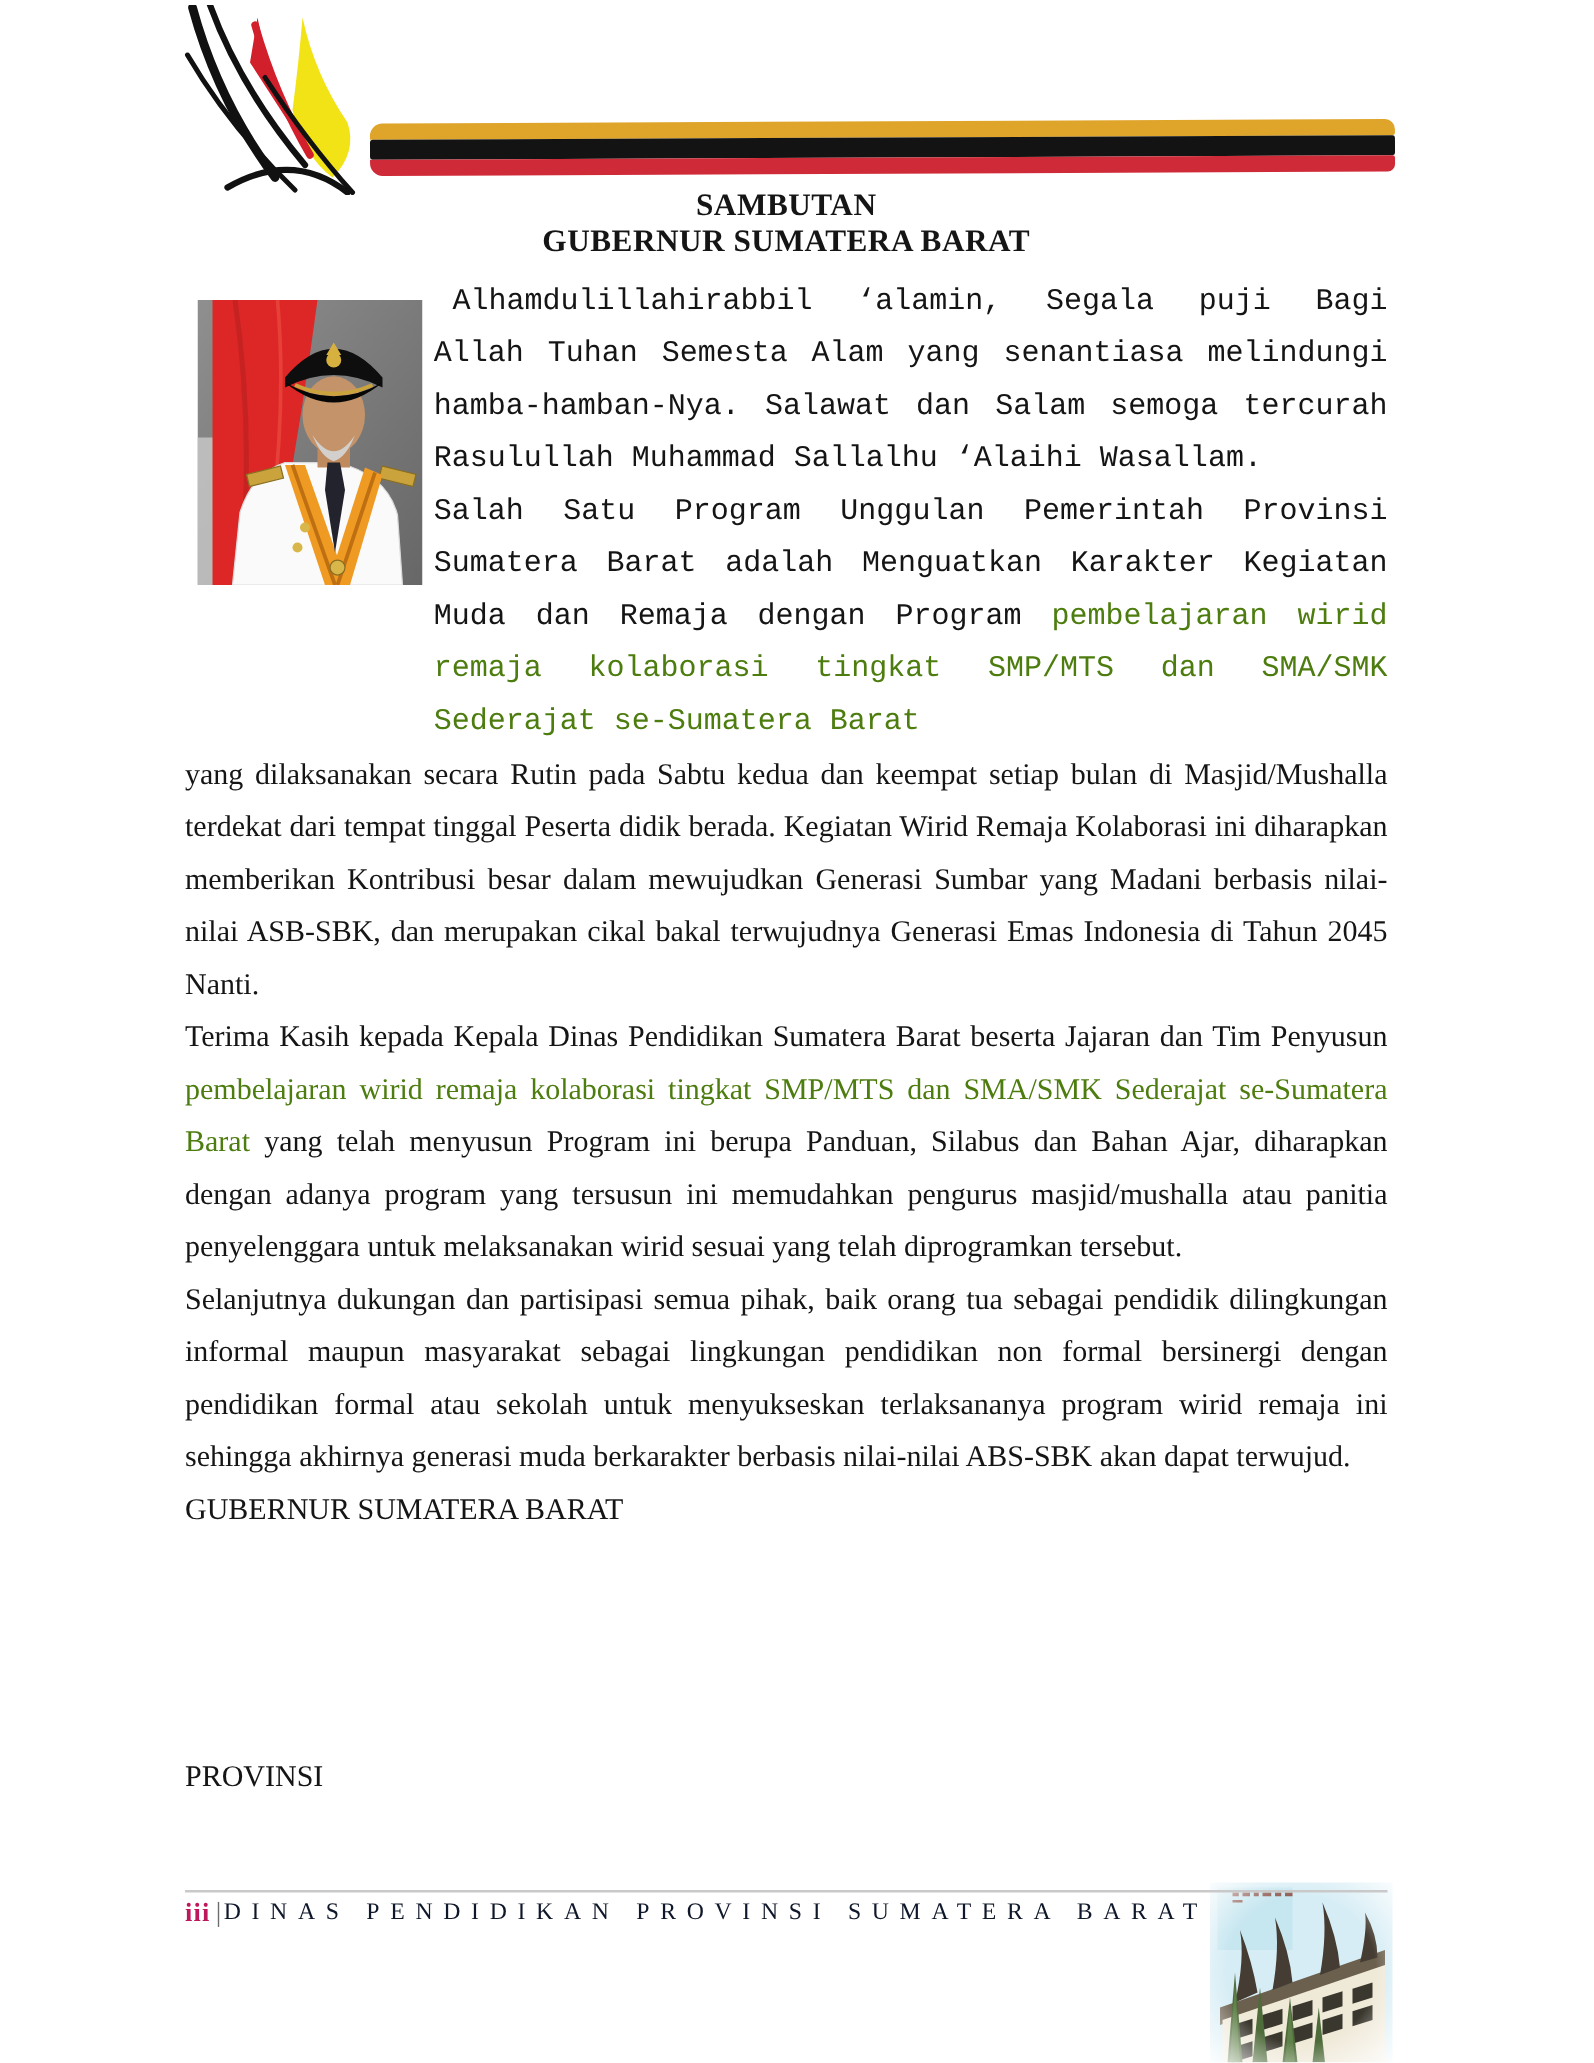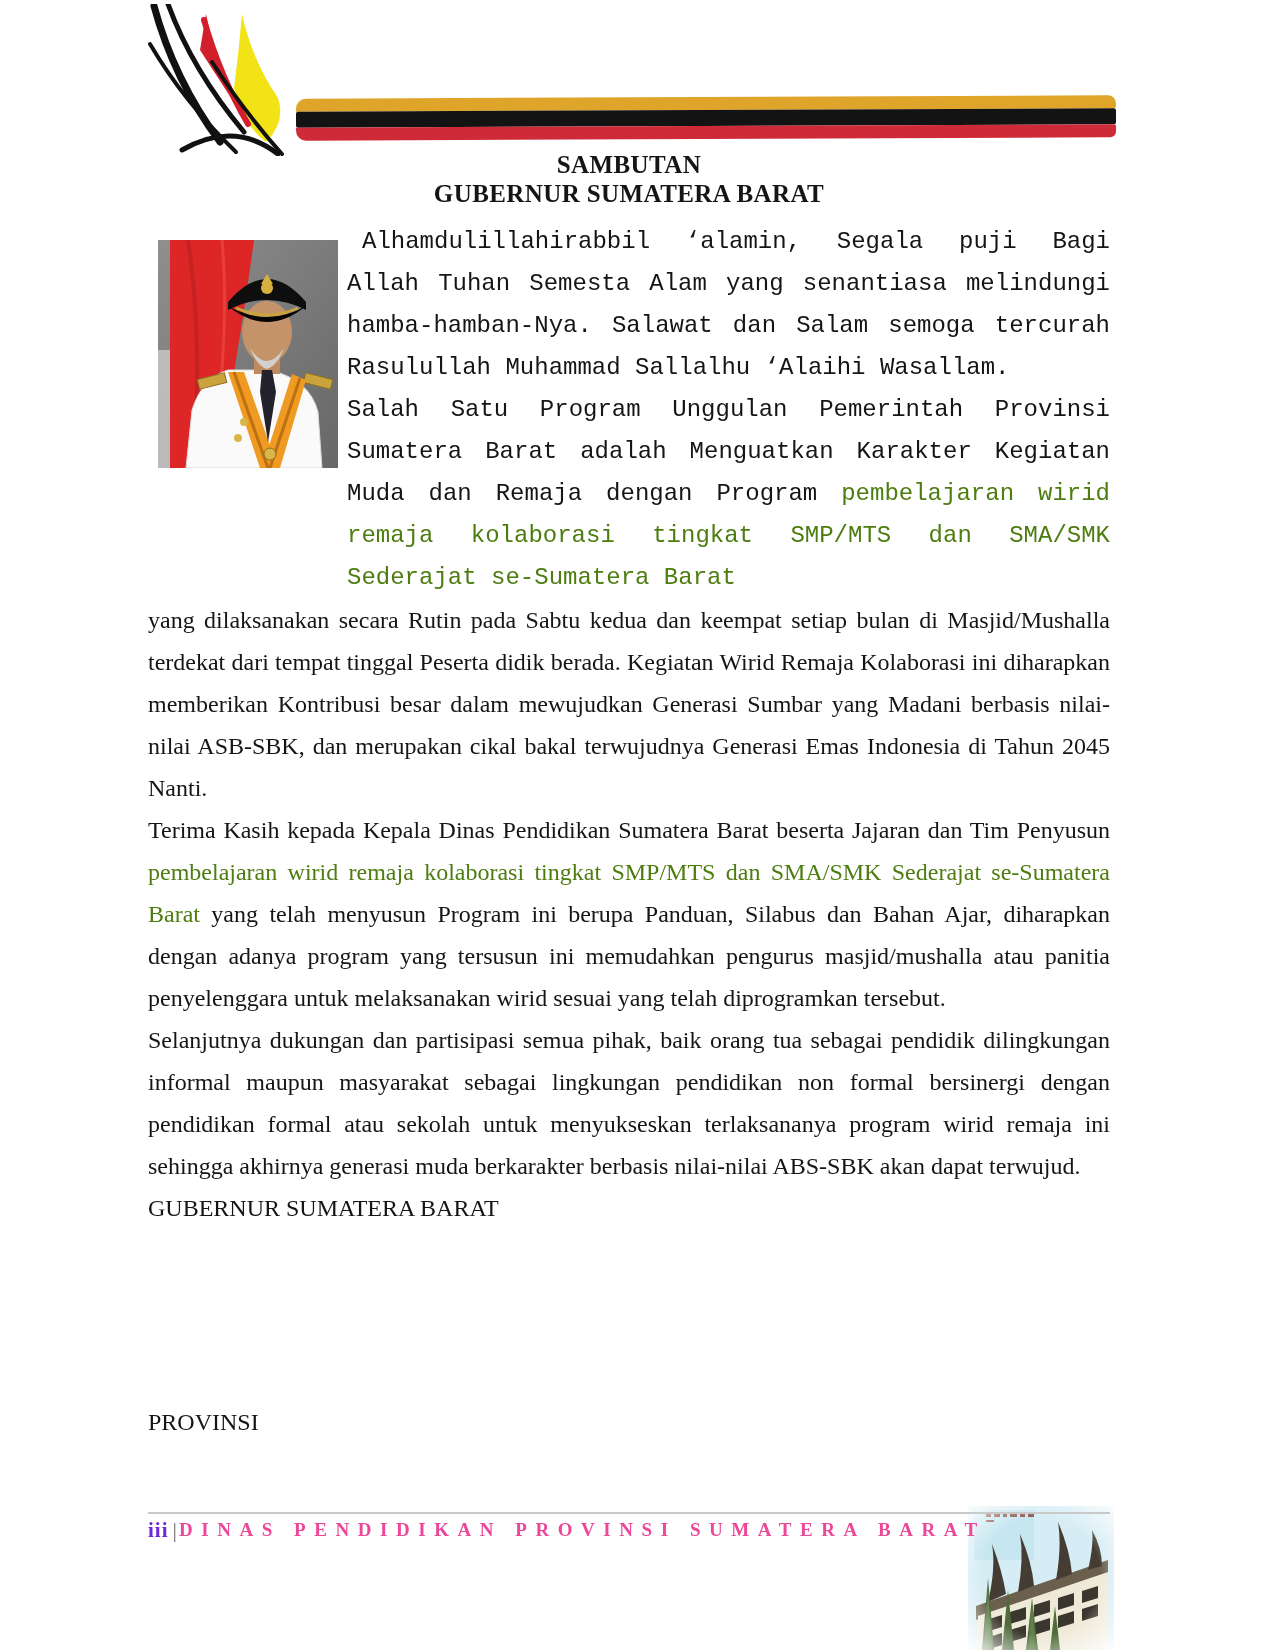--- a/index.html
+++ b/index.html
@@ -29,23 +29,23 @@
   .photo-text{flex:1 1 auto;min-width:0;}
   .indent1{text-indent:15px;}
   .brown{color:#4d7c0f;}
   .sig-role{text-align:left;padding-left:547px;}
   .sig-name{text-align:left;padding-left:542px;margin-top:172px !important;}
   
   .footer-rule{position:absolute;left:148px;top:1512px;width:962px;height:0;
     border-top:2px solid #c9c9c9;z-index:4;}
   .footer-text{position:absolute;left:148px;top:1514px;height:32px;z-index:5;
     display:flex;align-items:center;white-space:nowrap;}
-  .footer-pageno{font-weight:bold;font-size:21px;color:#6d28d9;letter-spacing:1px;}
+  .footer-pageno{font-weight:bold;font-size:21px;color:#be185d;letter-spacing:1px;}
   .footer-bar{color:#6d6d6d;font-size:22px;font-weight:normal;margin:0 2px 0 4px;}
-  .footer-label{color:#ec4899;font-size:19px;letter-spacing:0.45em;font-weight:bold;}
+  .footer-label{color:#0f172a;font-size:19px;letter-spacing:0.45em;}
   .building{position:absolute;left:966px;top:1502px;width:150px;height:148px;z-index:1;}
 </style>
 </head>
 <body>
 
 <div class="page">
 
   <svg class="logo" viewBox="0 0 148 152" aria-hidden="true">
     <path d="M8,2 Q28,76 74,138" stroke="#111" stroke-width="7" fill="none" stroke-linecap="round"></path>
     <path d="M22,0 Q46,66 98,128" stroke="#111" stroke-width="5" fill="none" stroke-linecap="round"></path>

